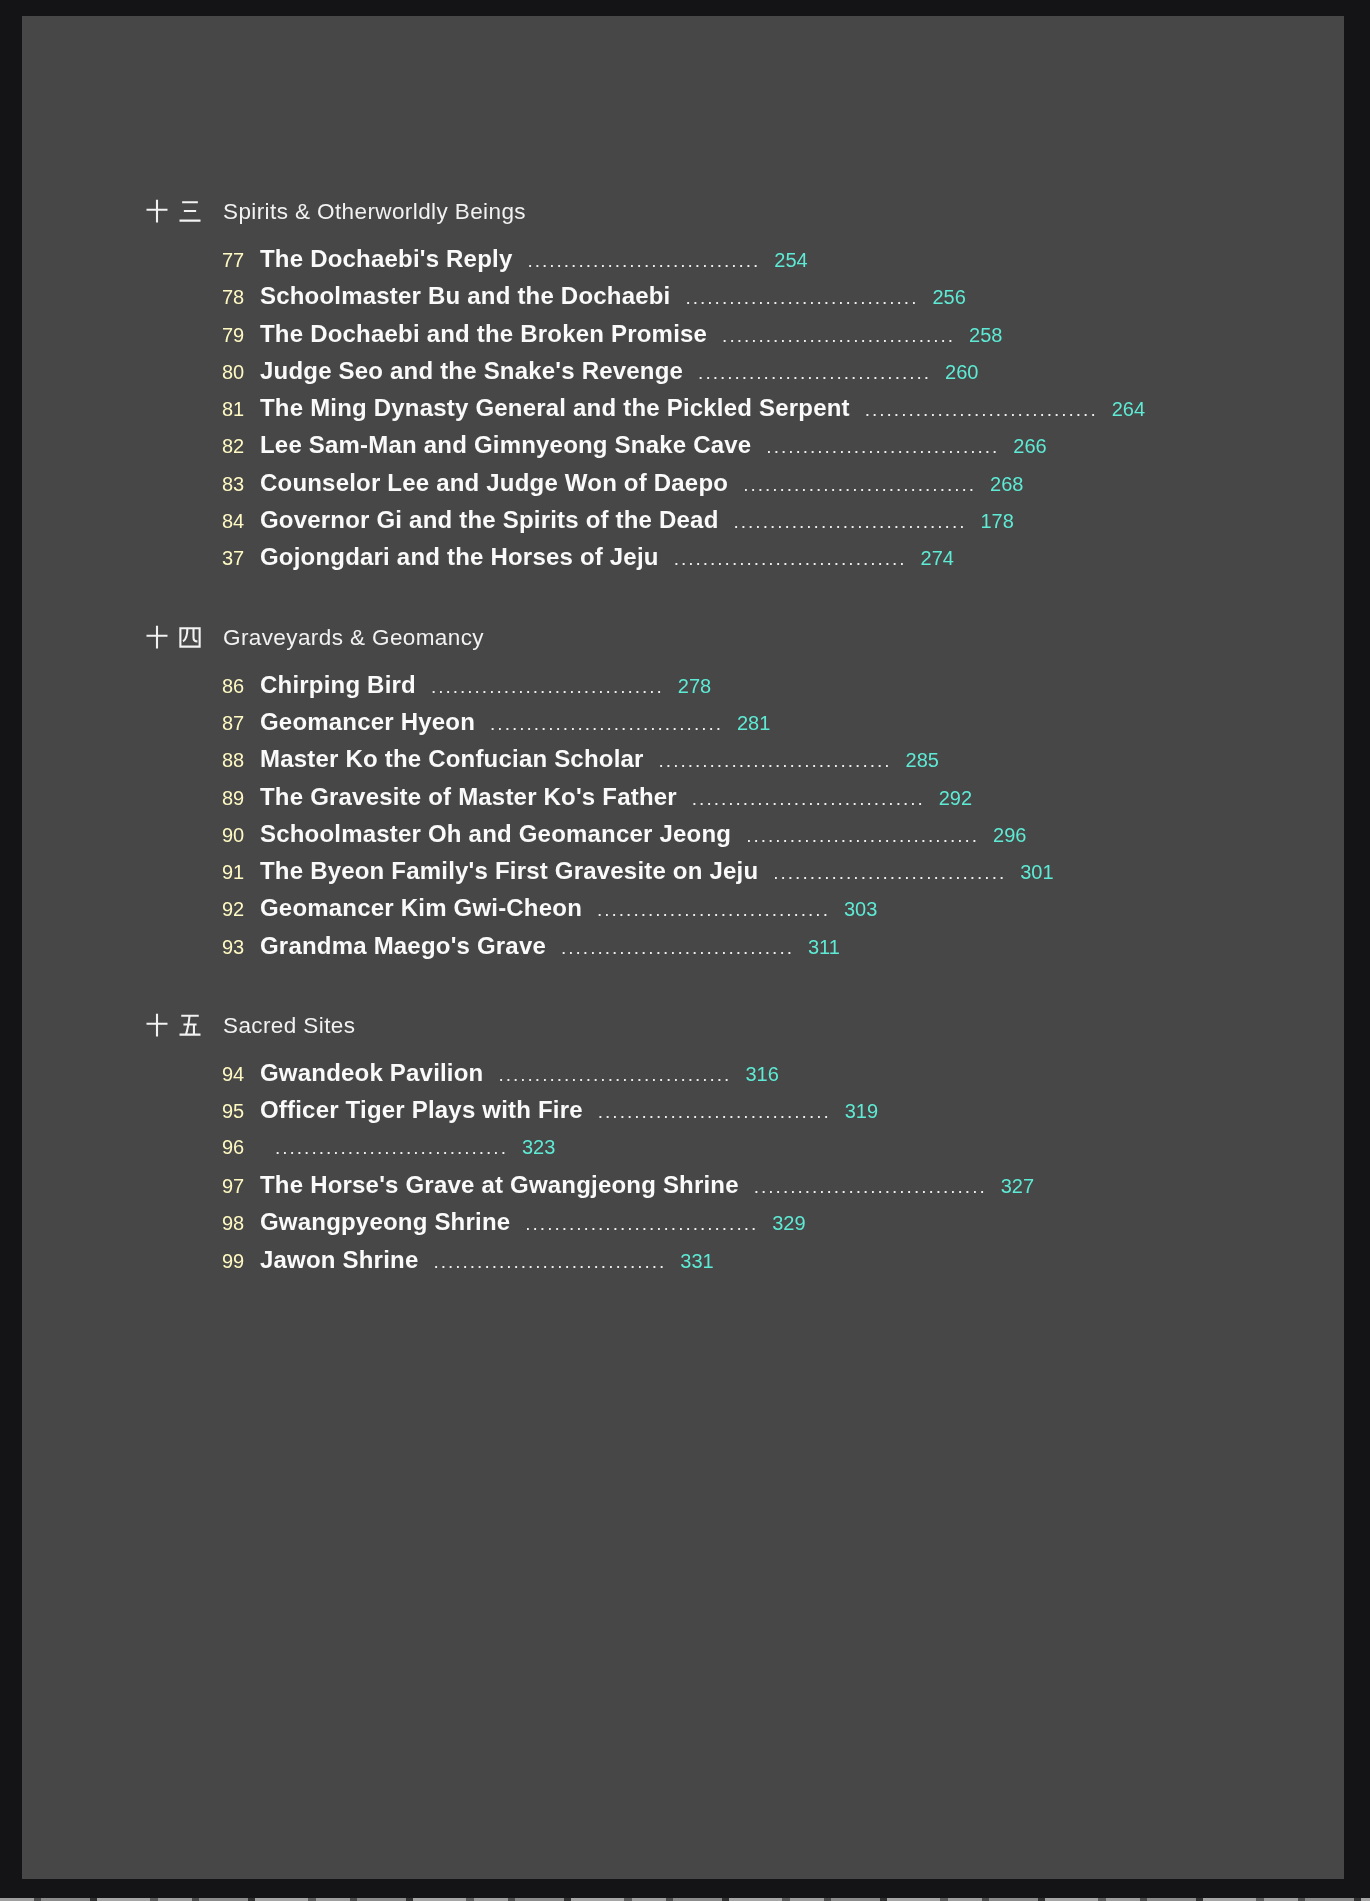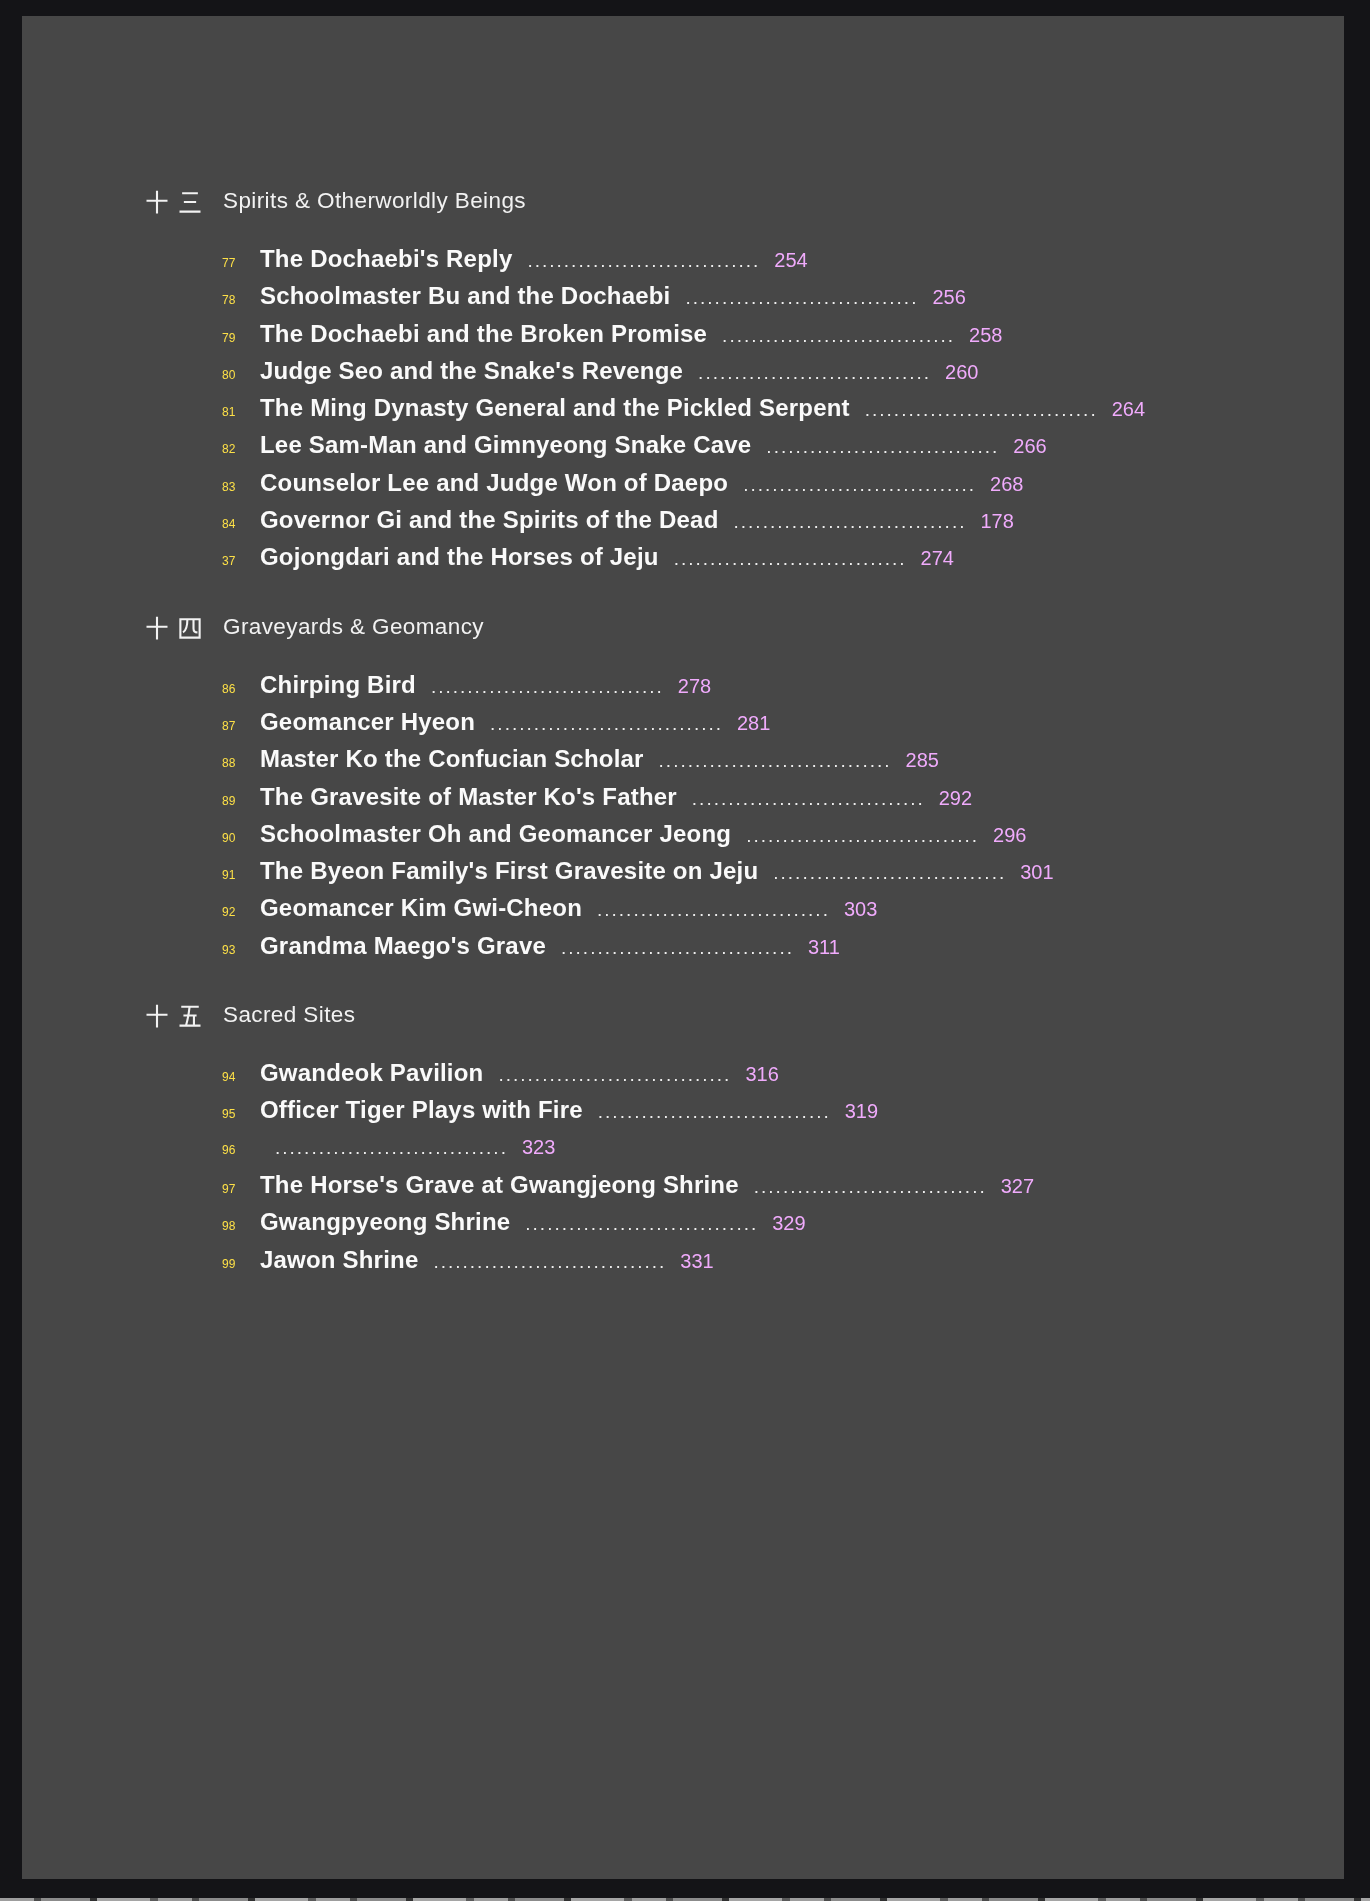--- a/index.html
+++ b/index.html
@@ -23,21 +23,21 @@
     background: #474747;
   }
   .content {
     padding: 172px 0 0 121px;
   }
   .toc-section {
     margin-bottom: 38px;
   }
   .section-header {
     display: flex;
-    align-items: flex-start;
+    align-items: flex-end;
     height: 37px;
   }
   .numeral {
     width: 80px;
     display: flex;
     align-items: center;
     gap: 5px;
     flex: 0 0 80px;
   }
   .numeral svg {
@@ -56,43 +56,43 @@
   }
   .entry {
     height: 37.3px;
     display: flex;
     align-items: baseline;
     line-height: 37.3px;
     white-space: nowrap;
   }
   .entry .num {
     flex: 0 0 38px;
-    font-size: 12px;
+    font-size: 20px;
     font-weight: 400;
-    color: #fde047;
+    color: #fef9c3;
   }
   .entry .title {
     font-size: 24px;
     font-weight: 700;
     color: #fafafa;
     letter-spacing: 0.2px;
   }
   .entry .dots {
     margin-left: 15px;
     font-size: 19px;
     font-weight: 400;
     letter-spacing: 2px;
     color: #eeeeee;
     overflow: hidden;
   }
   .entry .pg {
     margin-left: 14px;
     font-size: 20px;
     font-weight: 400;
-    color: #f0abfc;
+    color: #5eead4;
   }
   .next-page-edge {
     position: absolute;
     left: 0;
     right: 0;
     bottom: 0;
     height: 3px;
     background: repeating-linear-gradient(90deg,
       #9d9d9d 0 34px,
       #4b4b4b 34px 41px,

